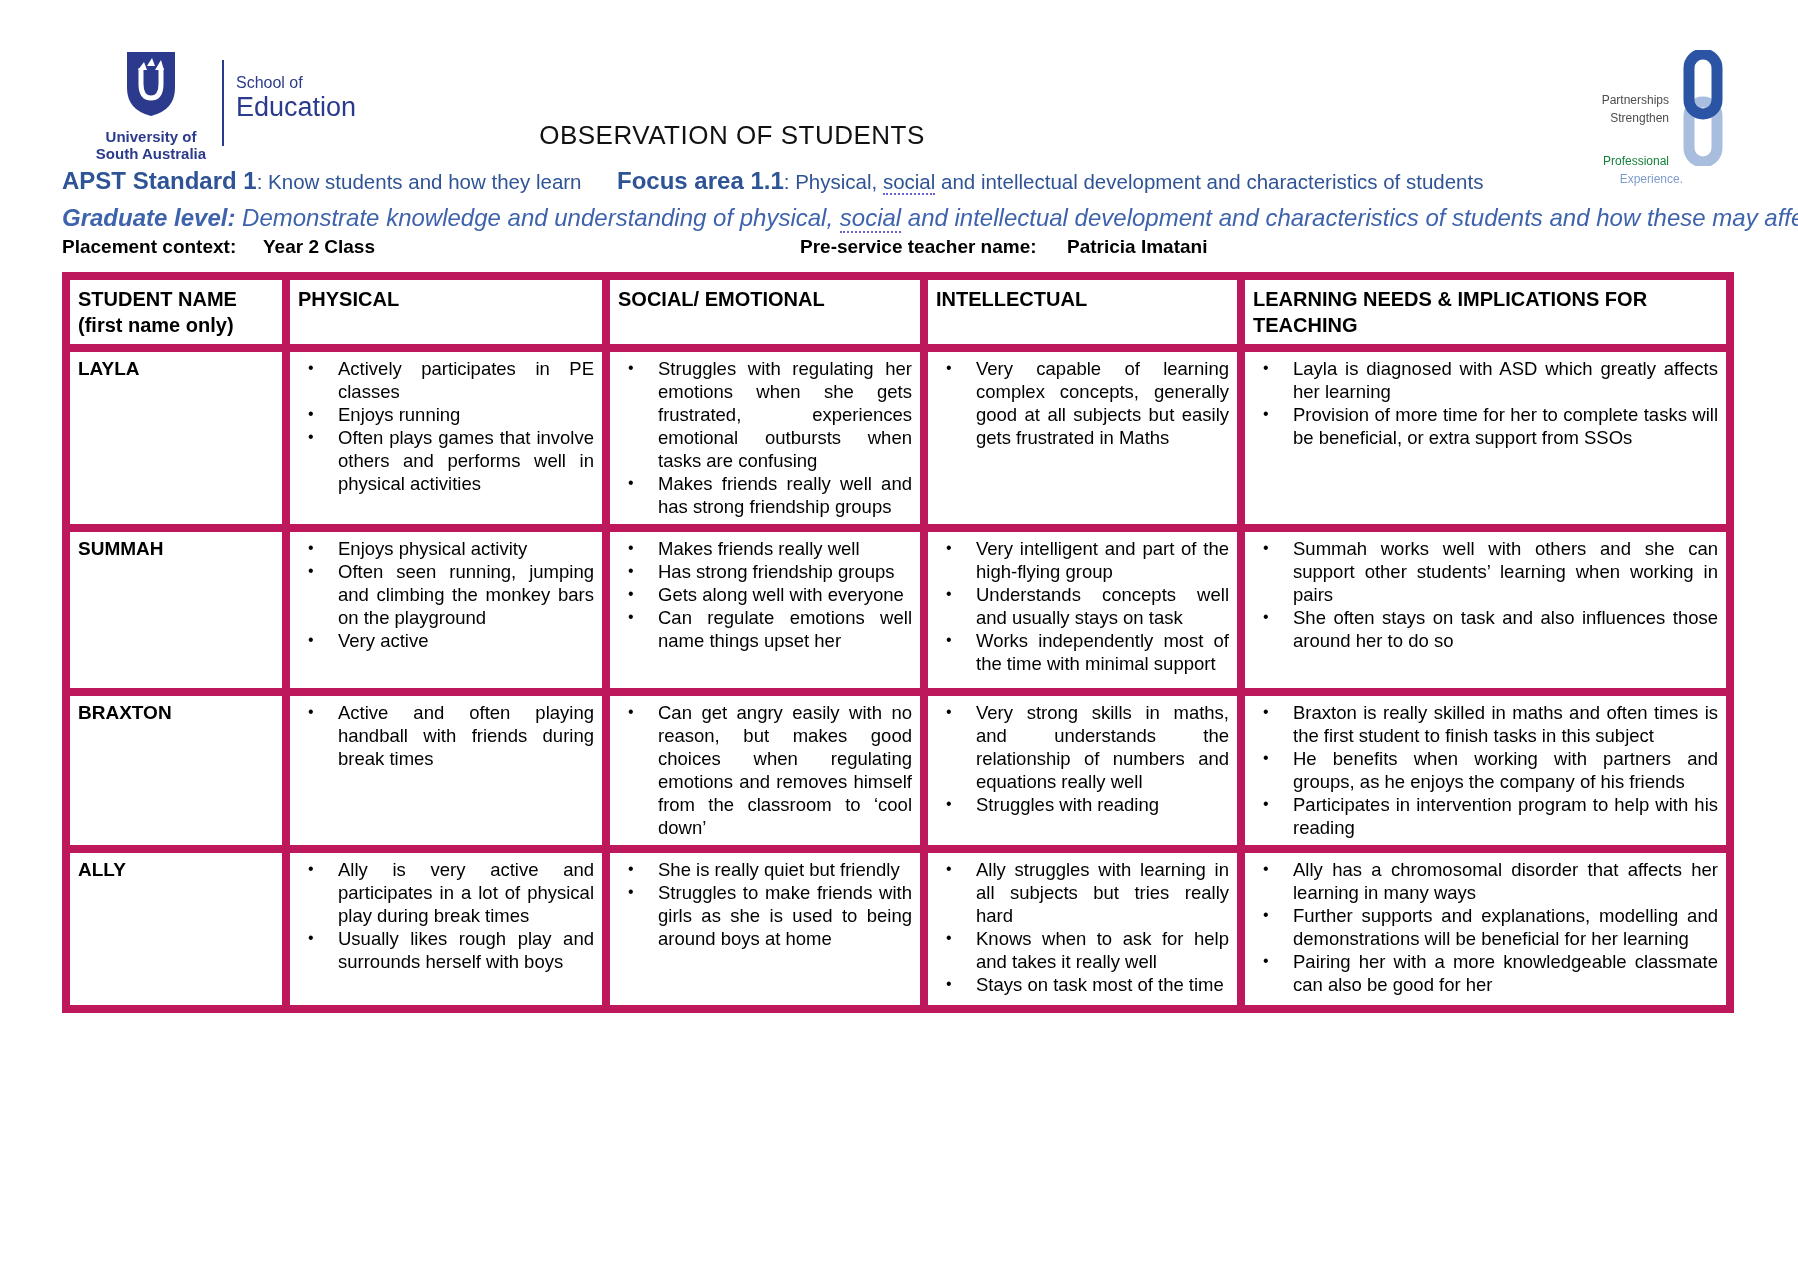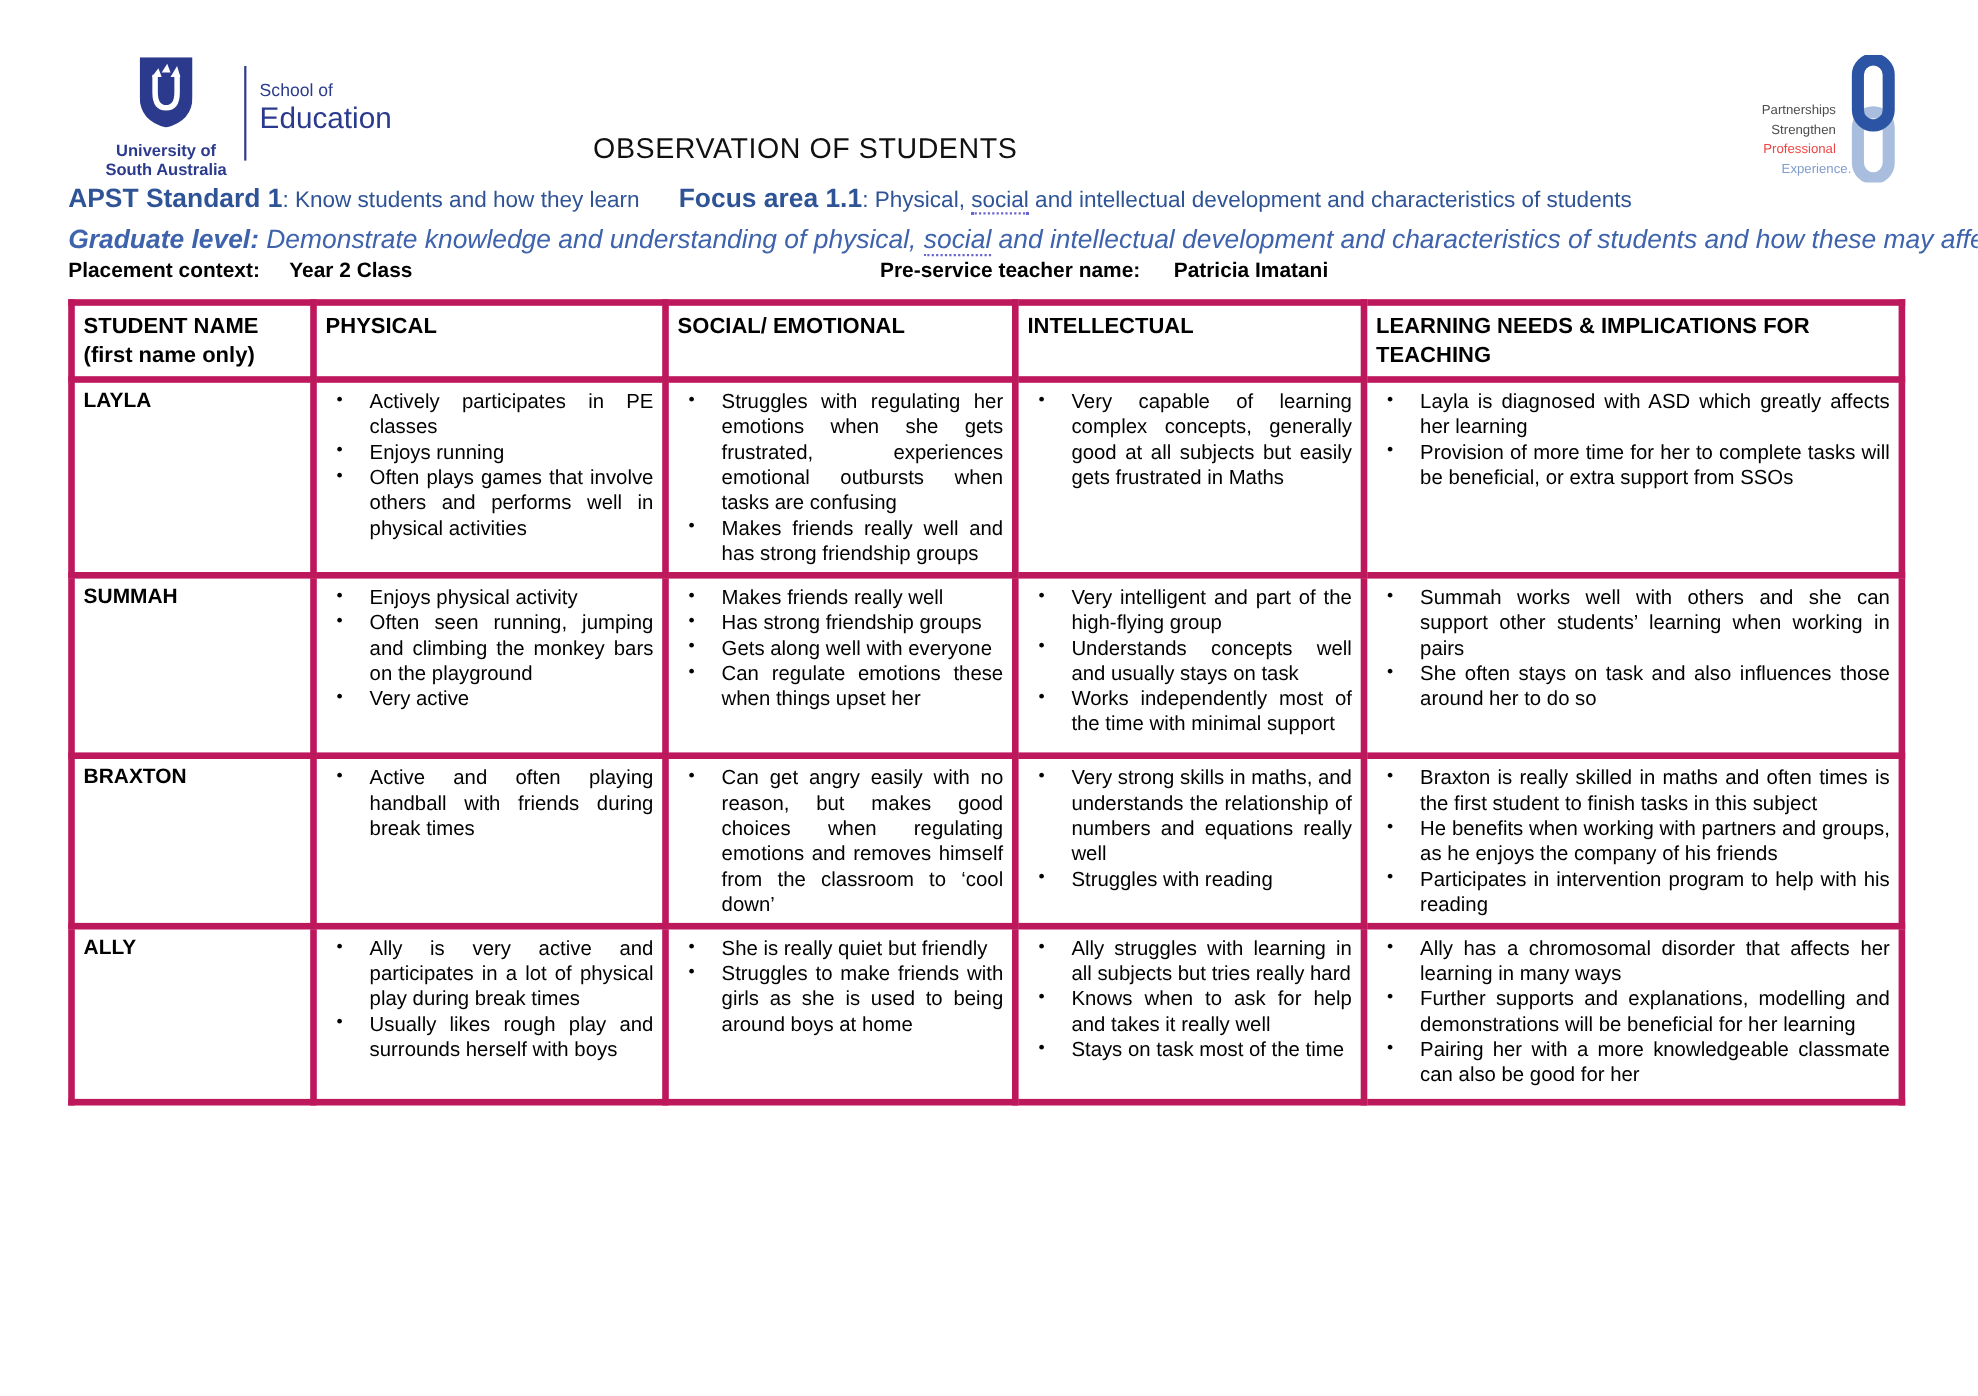--- a/index.html
+++ b/index.html
@@ -19,21 +19,21 @@
   .school-col { margin-top:22px; color:#2B3A8C; }
   .school-line1 { font-size:16px; line-height:18px; }
   .school-line2 { font-size:27px; font-weight:normal; line-height:30px; }
 
   .doc-title { position:absolute; left:62px; top:120px; width:1340px; text-align:center;
     font-size:26px; letter-spacing:0.5px; color:#111; }
 
   .partner-logo { position:absolute; right:70px; top:50px; display:flex; align-items:flex-start; }
   .partner-text { text-align:right; font-size:12px; line-height:17.5px; margin-top:42px; margin-right:7px; }
   .pt-gray { color:#4D4D4F; }
-  .pt-blue { color:#ef4444; }
+  .pt-blue { color:#15803d;margin-top:26px; }
   .pt-light { color:#7F9CCE; margin-right:-14px; }
 
   
   .apst-line { position:absolute; left:62px; top:167px; width:1680px; color:#2F5496; white-space:nowrap; }
   .apst-left { position:absolute; left:0; top:0; }
   .apst-right { position:absolute; left:555px; top:0; }
   .h-label { font-weight:bold; font-size:24px; }
   .h-text { font-size:20.5px; }
   .spell { border-bottom:2px dotted #6C63D2; }
 
@@ -42,21 +42,21 @@
   .g-label { font-weight:bold; }
 
   .context-line { position:absolute; left:62px; top:236px; width:1680px; font-weight:bold; font-size:19px; }
   .ctx-pl { position:absolute; left:0; }
   .ctx-pv { position:absolute; left:201px; }
   .ctx-tl { position:absolute; left:738px; }
   .ctx-tv { position:absolute; left:1005px; }
 
   
   table.obs { position:absolute; left:62px; top:272px; width:1664px; border-collapse:collapse; table-layout:fixed; }
-  .obs th, .obs td { border:6px solid #be185d; vertical-align:top; }
+  .obs th, .obs td { border:8px solid #be185d; vertical-align:top; }
   .obs th { text-align:left; font-size:20px; line-height:26px; padding:6px 8px; }
   .obs td { font-size:18.5px; line-height:23px; padding:5px 8px 6px 8px; }
   tr.hr th { height:56px; }
   tr.r1 td { height:162px; }
   tr.r2 td { height:164px; }
   tr.r3 td { height:140px; }
   tr.r4 td { height:160px; }
   td.name-cell { font-weight:bold; font-size:19px; }
   .obs ul { list-style:none; }
   .obs li { position:relative; padding-left:40px; text-align:justify; }
@@ -176,21 +176,21 @@
               <li><span class="blt">•</span><span>Enjoys physical activity</span></li>
               <li><span class="blt">•</span><span>Often seen running, jumping and climbing the monkey bars on the playground</span></li>
               <li><span class="blt">•</span><span>Very active</span></li>
             </ul>
           </td>
       <td>
             <ul>
               <li><span class="blt">•</span><span>Makes friends really well</span></li>
               <li><span class="blt">•</span><span>Has strong friendship groups</span></li>
               <li><span class="blt">•</span><span>Gets along well with everyone</span></li>
-              <li><span class="blt">•</span><span>Can regulate emotions these when things upset her</span></li>
+              <li><span class="blt">•</span><span>Can regulate emotions well name things upset her</span></li>
             </ul>
           </td>
       <td>
             <ul>
               <li><span class="blt">•</span><span>Very intelligent and part of the high-flying group</span></li>
               <li><span class="blt">•</span><span>Understands concepts well and usually stays on task</span></li>
               <li><span class="blt">•</span><span>Works independently most of the time with minimal support</span></li>
             </ul>
           </td>
       <td>

